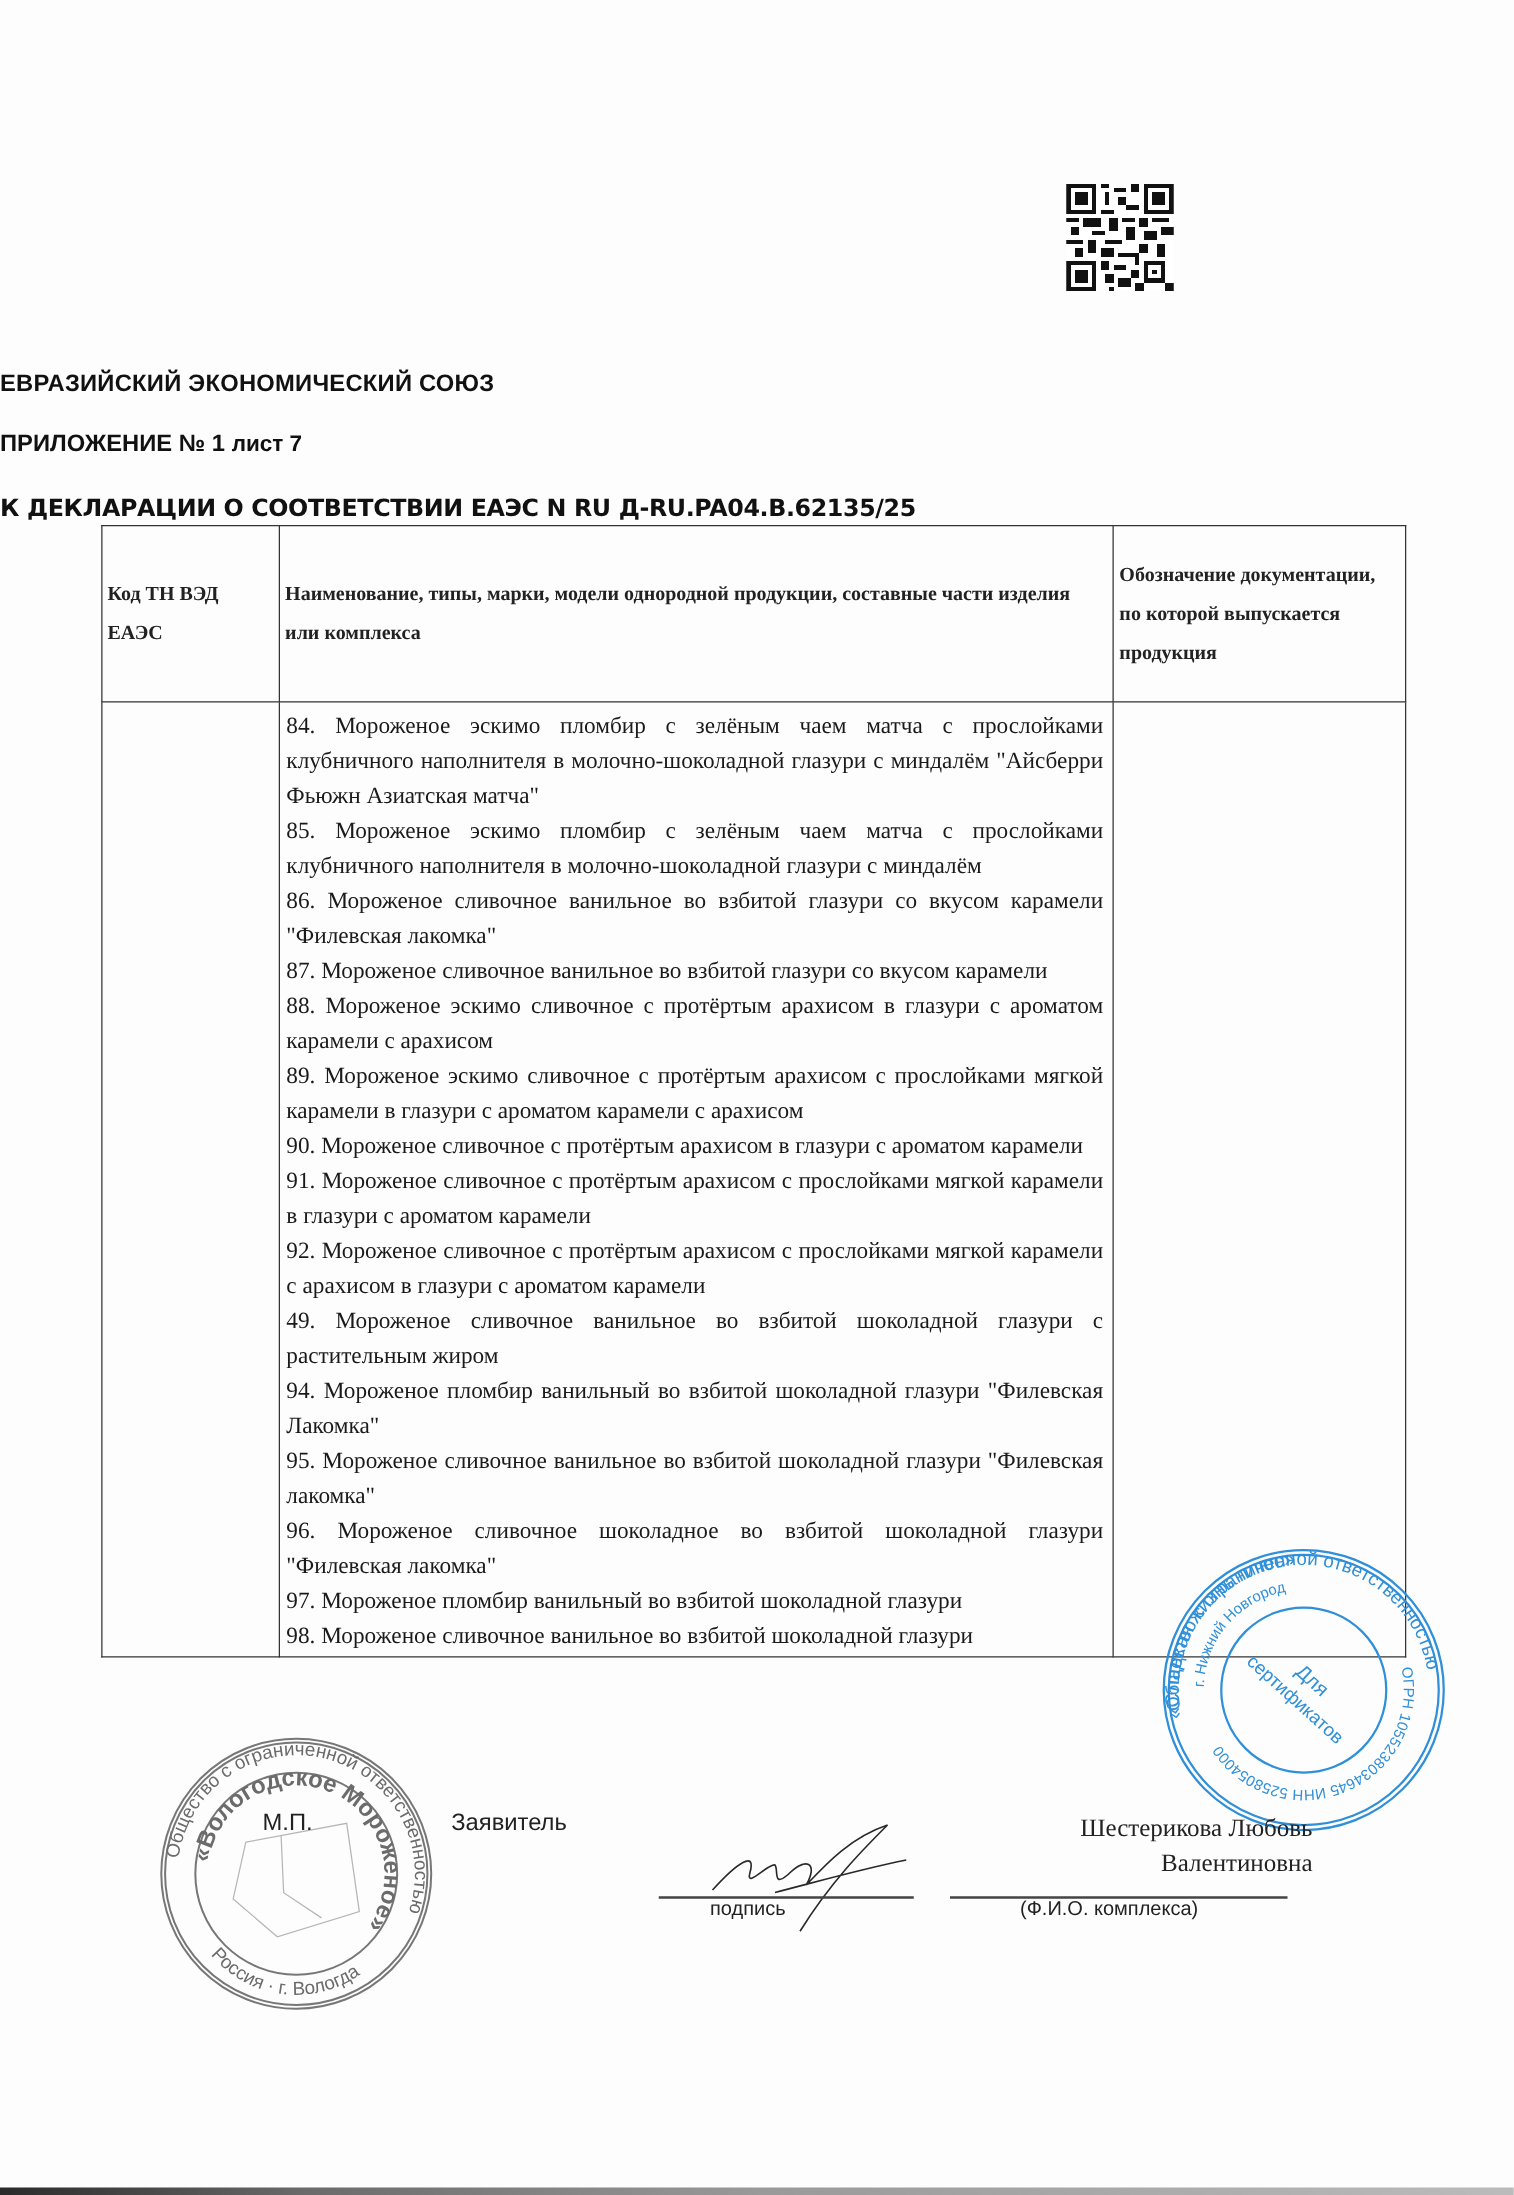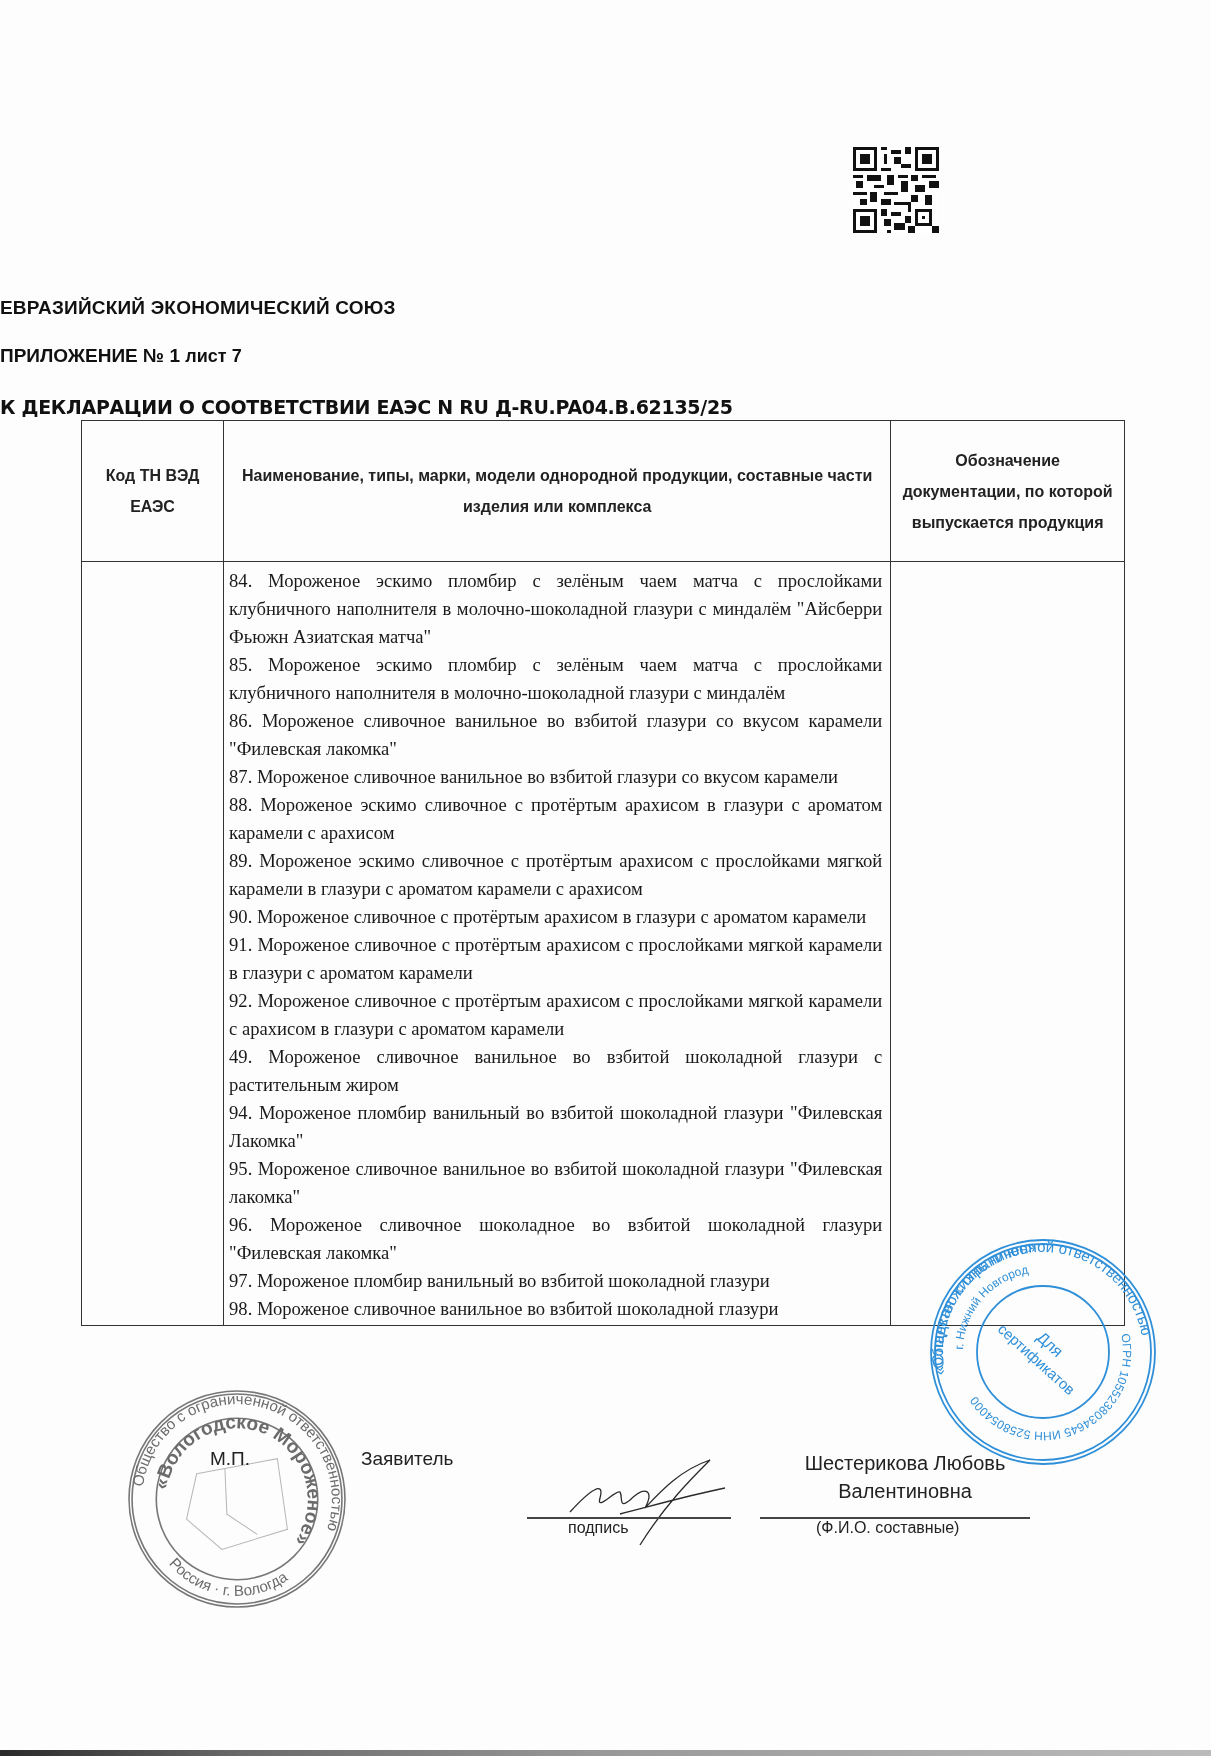--- a/index.html
+++ b/index.html
@@ -12,34 +12,34 @@
   .qr { position: absolute; left: 853px; top: 147px; width: 86px; height: 86px; }
   .heading { position: absolute; left: 0; width: 1211px; text-align: left;
     font-family: "Liberation Sans", sans-serif; font-weight: bold; color: #111; }
   .h1 { top: 297px; font-size: 19px; letter-spacing: 0.2px; }
   .h2 { top: 345px; font-size: 19px; }
   .h2 .sub { font-size: 18px; }
   .h3 { top: 396px; font-size: 19px; font-family: "DejaVu Sans", sans-serif; font-weight: bold; letter-spacing: -0.3px; }
 
   table.decl { position: absolute; left: 81px; top: 420px; width: 1044px; border-collapse: collapse; }
   table.decl th, table.decl td { border: 1.5px solid #333; }
-  table.decl th { font-family: Liberation Sans, sans-serif; font-weight: bold; font-size: 16px;
-    line-height: 31px; text-align: center; vertical-align: middle; height: 140px; padding: 0 4px; color: #222; }
+  table.decl th { font-family: Liberation Serif, serif; font-weight: bold; font-size: 16px;
+    line-height: 31px; text-align: left; vertical-align: middle; height: 140px; padding: 0 4px; color: #222; }
   .col1 { width: 135px; }
   .col2 { width: 670px; }
   .col3 { width: 227px; }
   td.items { vertical-align: top; padding: 5px 8px 2px 5px; font-size: 18.6px; line-height: 28px; text-align: justify; }
   .item { text-align-last: left; }
 
   .stamp-left { position: absolute; left: 126px; top: 1388px; width: 222px; height: 222px; }
   .stamp-right { position: absolute; left: 928px; top: 1237px; width: 230px; height: 230px; }
   .mp { position: absolute; left: 210px; top: 1448px; font-family: "Liberation Sans", sans-serif; font-size: 19px; color: #222; }
   .applicant { position: absolute; left: 361px; top: 1448px; font-family: "Liberation Sans", sans-serif; font-size: 19px; color: #222; }
-  .name { position: absolute; left: 760px; top: 1449px; width: 290px; text-align: center;
-    font-family: Liberation Sans, sans-serif; font-size: 20px; line-height: 28px; color: #222; }
+  .name { position: absolute; left: 760px; top: 1449px; width: 290px; text-align: right;
+    font-family: Liberation Serif, serif; font-size: 20px; line-height: 28px; color: #222; }
   .line { position: absolute; height: 1.5px; background: #444; top: 1517px; }
   .line.sig { left: 527px; width: 204px; }
   .line.fio { left: 760px; width: 270px; }
   .caption { position: absolute; top: 1519px; font-family: "Liberation Sans", sans-serif; font-size: 16px; color: #222; }
   .caption.sig { left: 568px; }
   .caption.fio { left: 816px; }
   .signature { position: absolute; left: 560px; top: 1450px; width: 180px; height: 100px; }
 </style>
 </head>
 <body>
@@ -201,13 +201,13 @@
 </svg>
 
 <div class="name">
   <div>Шестерикова Любовь</div>
   <div>Валентиновна</div>
 </div>
 
 <div class="line sig"></div>
 <div class="line fio"></div>
 <div class="caption sig">подпись</div>
-<div class="caption fio">(Ф.И.О. составные)</div>
+<div class="caption fio">(Ф.И.О. комплекса)</div>
 
 </body></html>

